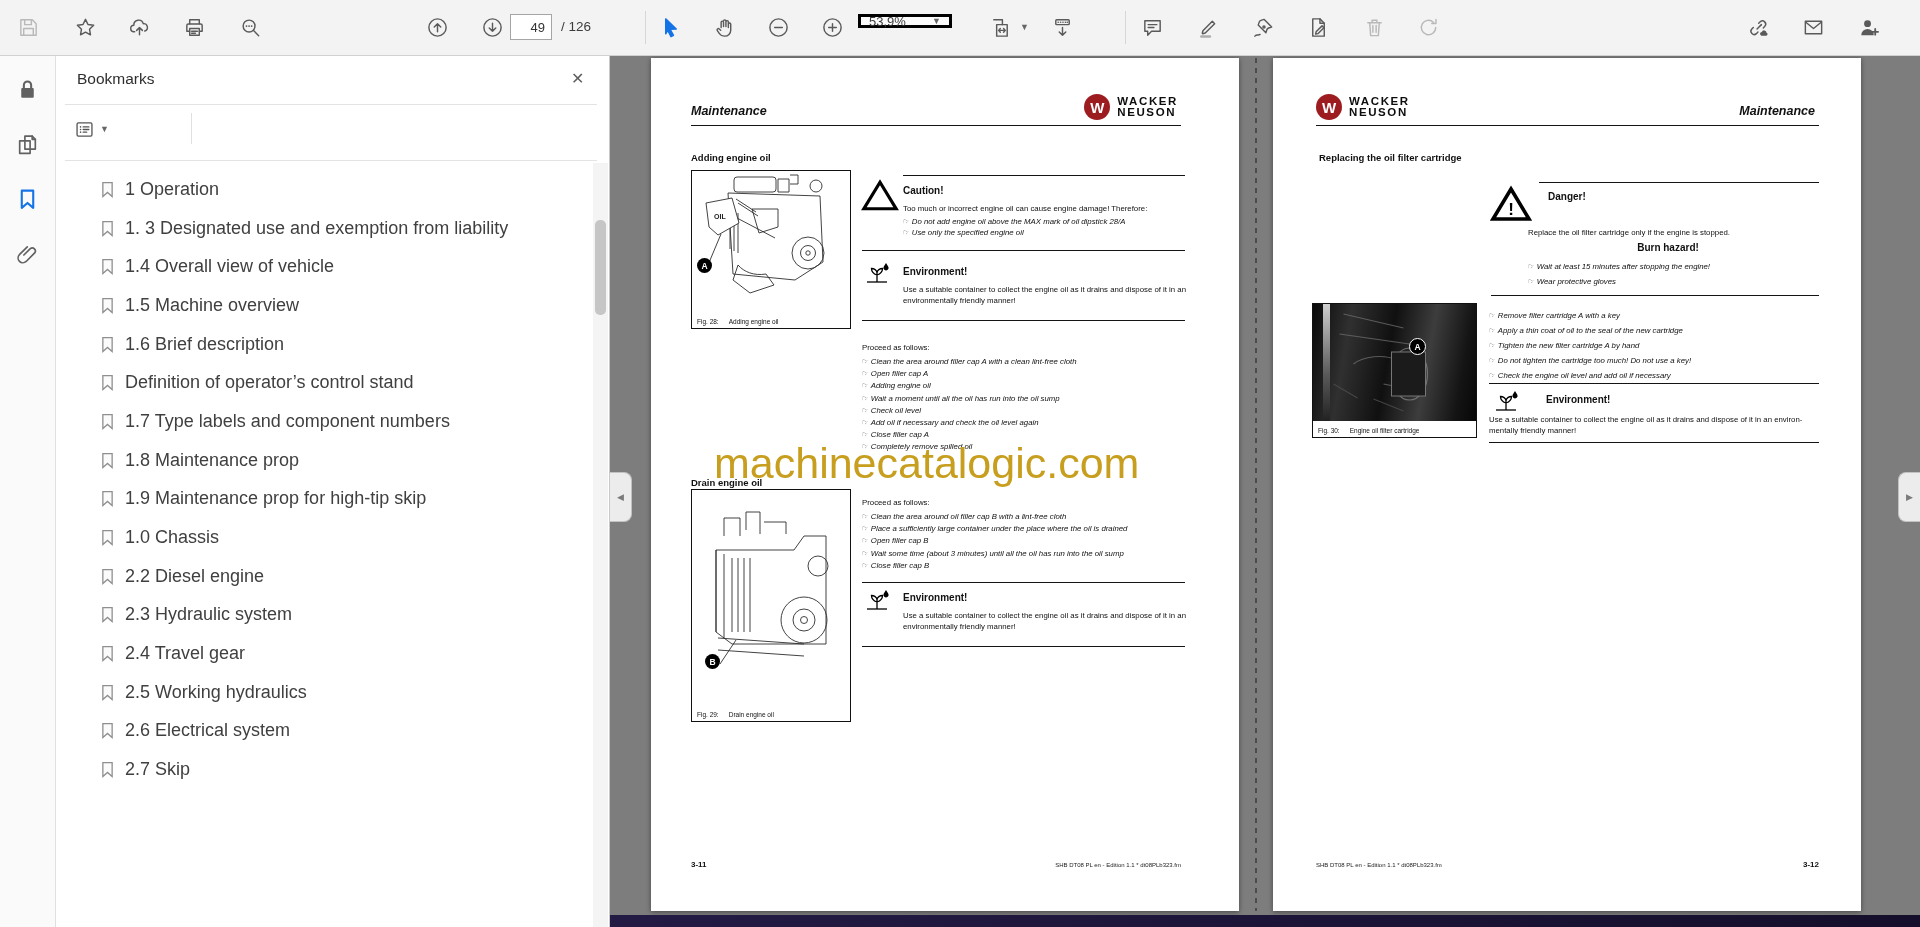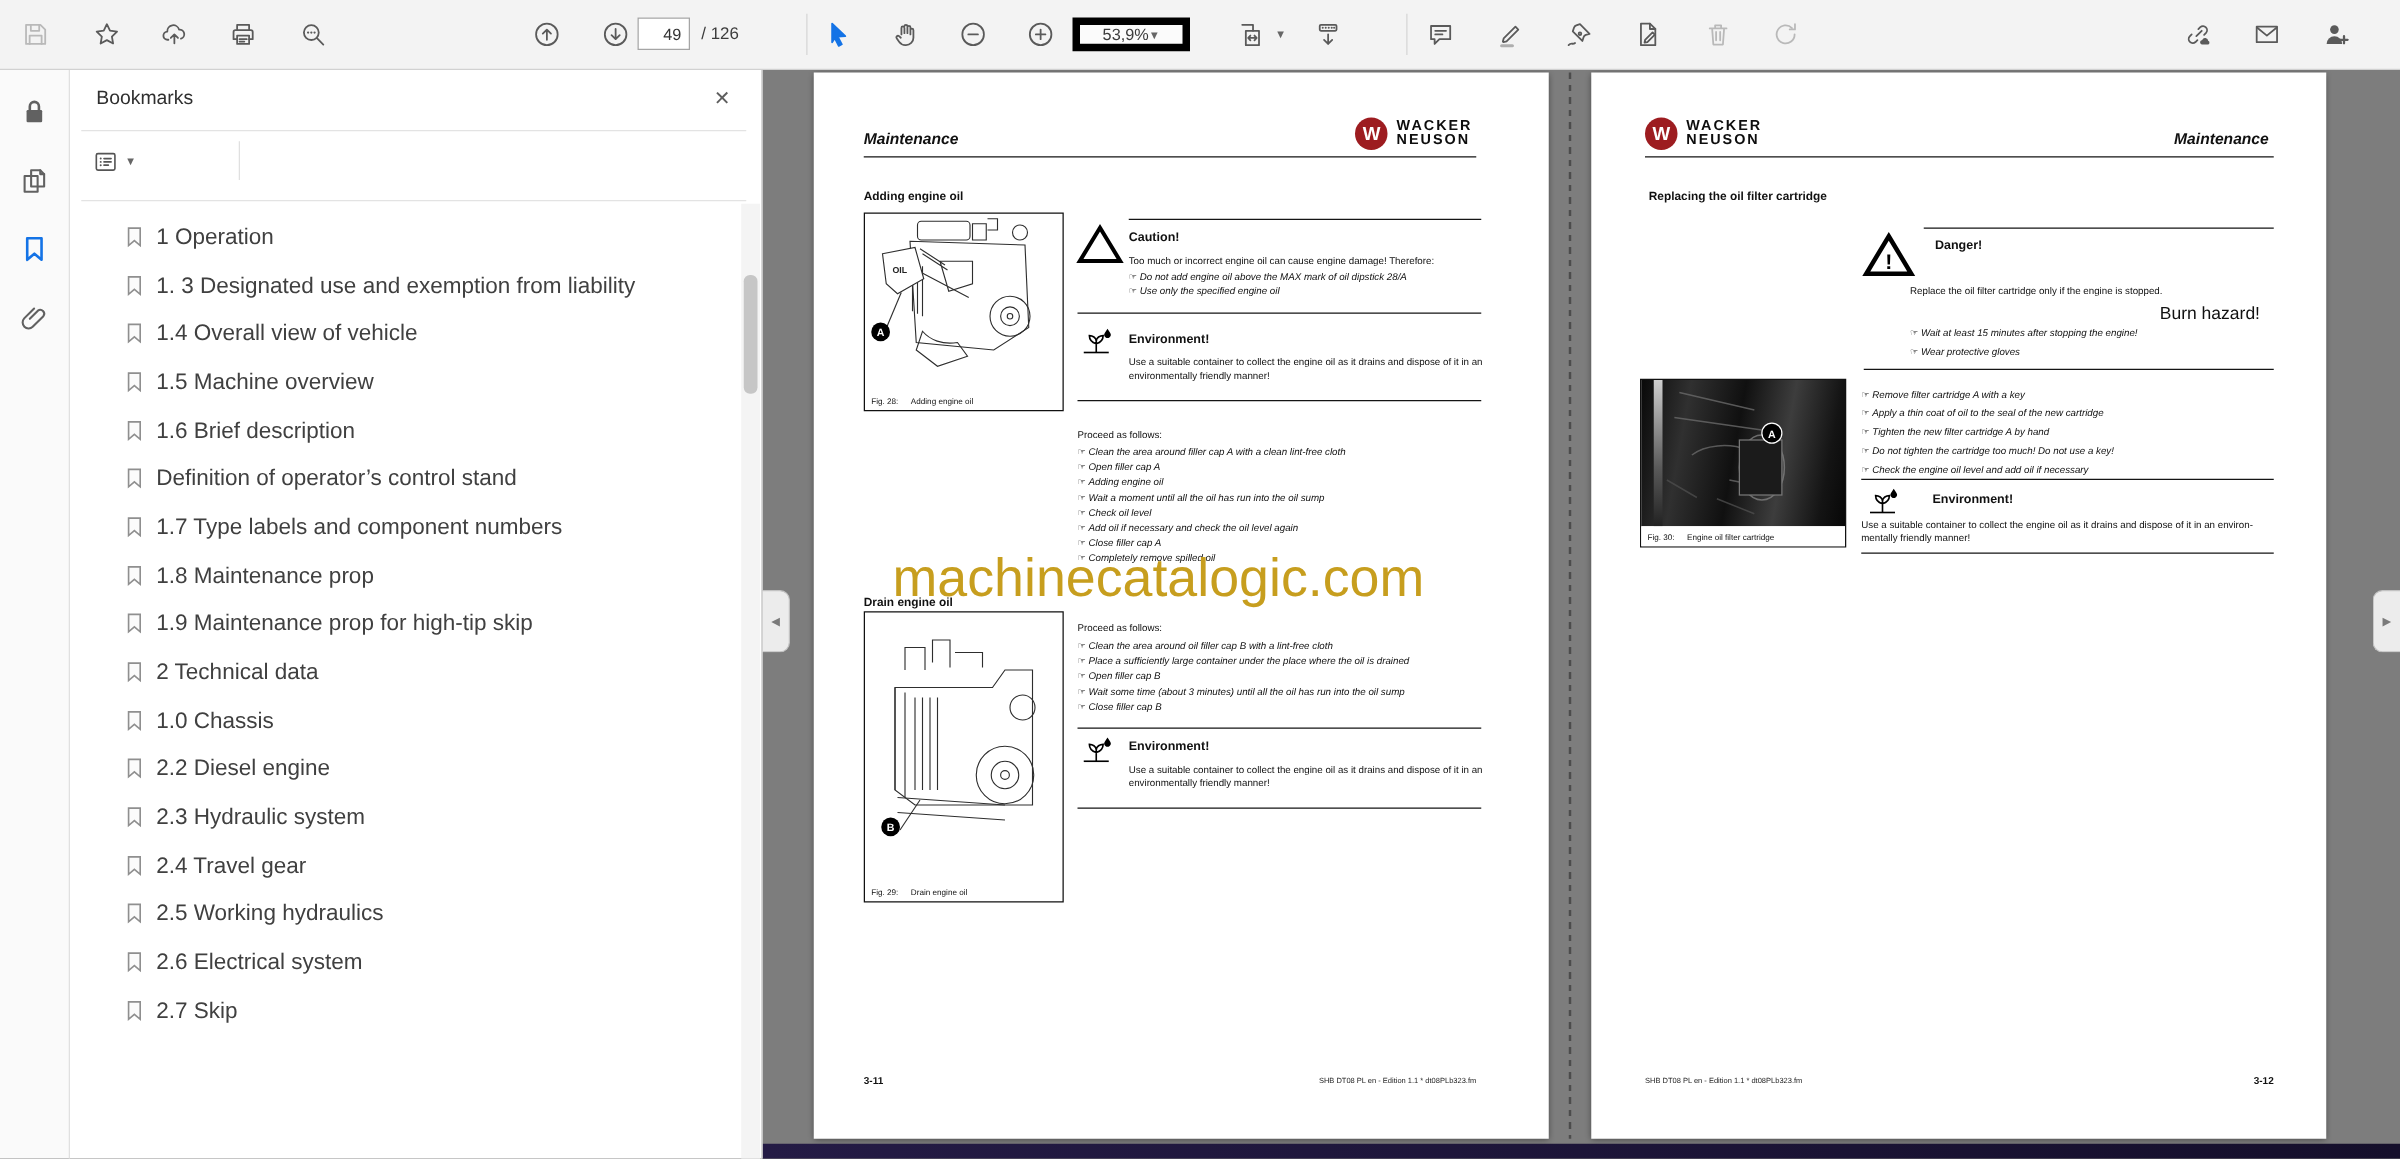--- a/index.html
+++ b/index.html
@@ -12,23 +12,23 @@
   .tb{position:absolute;top:14px;width:27px;height:27px;display:flex;align-items:center;
       justify-content:center;color:#5a5a5a;cursor:pointer}
   .tb svg{width:23px;height:23px;fill:none;stroke:currentColor;stroke-width:1.5;
           stroke-linecap:round;stroke-linejoin:round}
   .tb.dis{color:#b9b9b9;cursor:default}
   .tbdiv{position:absolute;top:11px;width:1px;height:33px;background:#d6d6d6}
   #pagebox{position:absolute;left:510px;top:14px;width:42px;height:26px;background:#fff;
            border:1px solid #a5a5a5;box-sizing:border-box;font-size:13px;color:#333;
            text-align:right;padding:0 6px;font-family:"Liberation Sans",sans-serif}
   #pagetotal{position:absolute;left:561px;top:19px;font-size:13.5px;color:#3c3c3c}
-  #zoombox{position:absolute;left:858px;top:14px;width:94px;height:27px;border:6px solid #000000;
+  #zoombox{position:absolute;left:858px;top:14px;width:94px;height:14px;border:3px solid #000000;
            background:#fbfbfb;box-sizing:border-box;display:flex;align-items:center;
-           justify-content:center;padding:0 8px;font-size:13px;color:#3c3c3c;cursor:pointer}
+           justify-content:space-between;padding:0 8px;font-size:13px;color:#3c3c3c;cursor:pointer}
   .caret{font-size:9px;color:#666}
   .tbcaret{position:absolute;top:22px;font-size:9px;color:#666;cursor:pointer}
 
   
   #rail{position:absolute;top:55px;left:0;width:55px;bottom:0;background:#fafafa;
         border-right:1px solid #e0e0e0;z-index:50}
   .rl{position:absolute;left:14px;width:27px;height:27px;color:#616161;cursor:pointer;
       display:flex;align-items:center;justify-content:center}
   .rl svg{width:25px;height:25px;fill:none;stroke:currentColor;stroke-width:1.6;
           stroke-linecap:round;stroke-linejoin:round}
@@ -81,21 +81,21 @@
   .oiltag{position:absolute;font-size:7px;font-weight:bold;color:#222}
 
   .warnicon{position:absolute}
   .btitle{position:absolute;font-weight:bold;font-size:10px}
   .body{position:absolute;font-size:7.8px;line-height:10.5px;color:#101010}
   .steps{position:absolute}
   .step{font-size:7.8px;font-style:italic;line-height:12.2px;color:#101010}
   .step::before{content:"☞ ";font-style:normal;font-size:7.5px}
   .bullets .step{line-height:11px}
   .plabel{position:absolute;font-size:7.8px;color:#101010}
-  .center-bold{position:absolute;font-weight:normal;font-size:14px;text-align:right}
+  .center-bold{position:absolute;font-weight:bold;font-size:10px;text-align:center}
   .wm{position:absolute;left:63px;top:381px;font-size:43px;font-weight:400;color:#c79e1e;
       z-index:30;white-space:nowrap}
   .pfoot-num{position:absolute;font-weight:bold;font-size:8px}
   .pfoot-ed{position:absolute;font-size:6px;color:#1c1c1c}
 
   .photo{position:absolute;inset:0 0 16px 0;
      background:linear-gradient(100deg,#090909 0%,#303030 22%,#101010 46%,#3d3d3d 68%,#141414 88%,#070707 100%)}
   .photo-streak{position:absolute;left:10px;top:0;bottom:0;width:7px;
      background:linear-gradient(#cfcfcf,#5a5a5a 60%,#222)}
   .photo-cap{position:absolute;left:0;right:0;bottom:0;height:16px;background:#fff}
@@ -365,26 +365,20 @@
         <span class="bm-label">1.8 Maintenance prop</span>
       </div>
 
       <div class="bm-row">
         <svg width="13" height="17" viewBox="0 0 14 18">
           <path d="M2 1.5h10V16.5l-5-4.3-5 4.3z" fill="#fbfbfb" stroke="#8f8f8f" stroke-width="1.4"></path>
         </svg>
         <span class="bm-label">1.9 Maintenance prop for high-tip skip</span>
       </div>
 
-      <div class="bm-row">
-        <svg width="13" height="17" viewBox="0 0 14 18">
-          <path d="M2 1.5h10V16.5l-5-4.3-5 4.3z" fill="#fbfbfb" stroke="#8f8f8f" stroke-width="1.4"></path>
-        </svg>
-        <span class="bm-label">2 Technical data</span>
-      </div>
 
       <div class="bm-row">
         <svg width="13" height="17" viewBox="0 0 14 18">
           <path d="M2 1.5h10V16.5l-5-4.3-5 4.3z" fill="#fbfbfb" stroke="#8f8f8f" stroke-width="1.4"></path>
         </svg>
         <span class="bm-label">1.0 Chassis</span>
       </div>
 
       <div class="bm-row">
         <svg width="13" height="17" viewBox="0 0 14 18">

